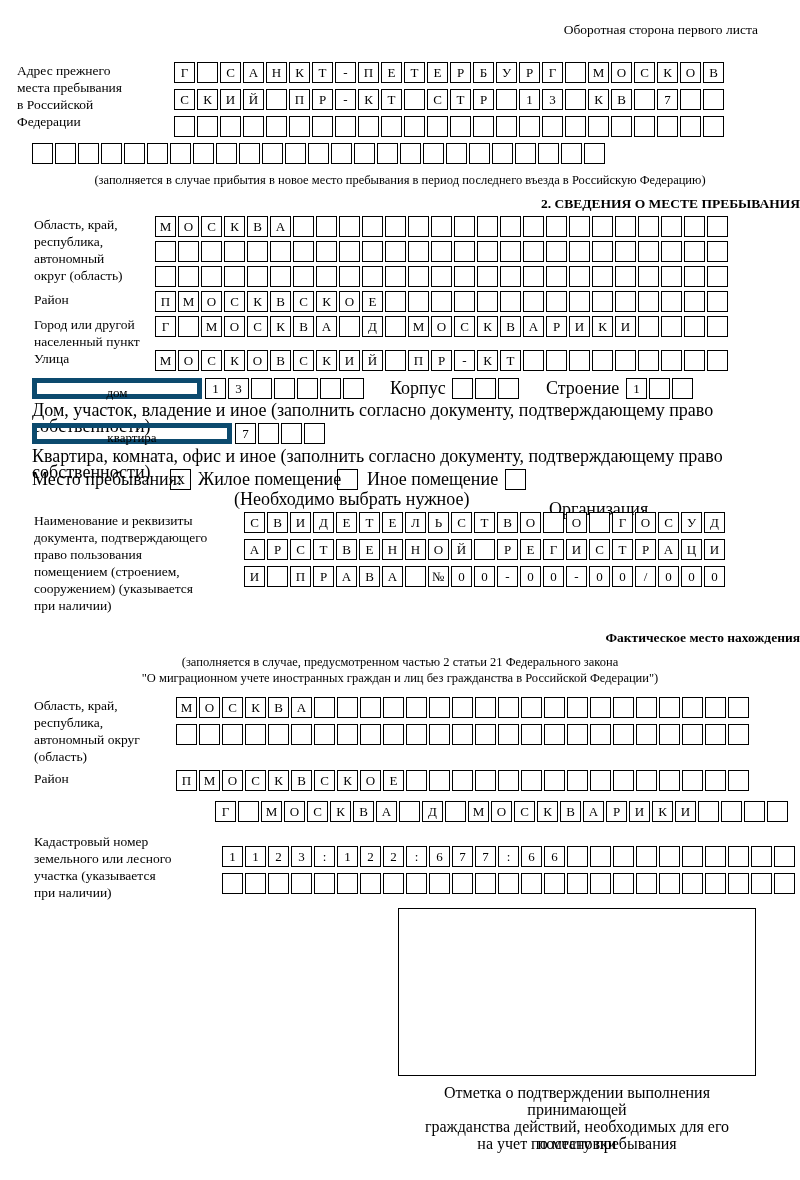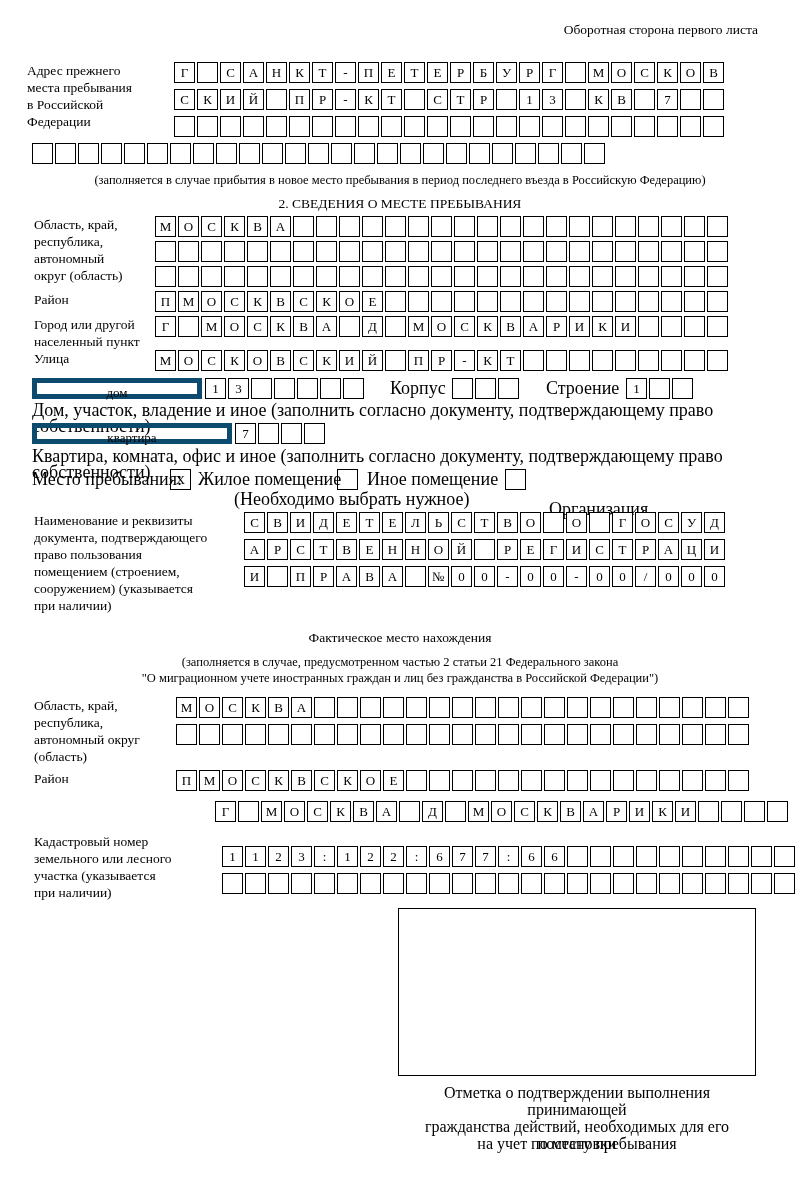--- a/index.html
+++ b/index.html
@@ -32,22 +32,22 @@
   .lbl {
     font-size: 13.5px;
     line-height: 17px;
     white-space: pre-line;
   }
   .lbl-sm { font-size: 18px; line-height: 16px; }
 
   .center-title {
     position: absolute;
     width: 100%;
-    text-align: center;
-    font-weight: normal;
+    text-align: right;
+    font-weight: bold;
     font-size: 13.5px;
   }
   .center-note {
     position: absolute;
     width: 100%;
     text-align: center;
     font-size: 12.5px;
     line-height: 16px;
   }
 
@@ -110,21 +110,21 @@
     line-height: 17px;
   }
 </style>
 </head>
 <body>
 
 <div class="page">
 
   <div class="hdr-right">Оборотная сторона первого листа</div>
 
-  <div class="abs lbl" style="left:27px; top:62px; width:145px;">Адрес прежнего
+  <div class="abs lbl" style="left:17px; top:62px; width:145px;">Адрес прежнего
 места пребывания
 в Российской
 Федерации</div>
 
   <div class="row" id="pa-r0" style="left:174px; top:62px;">
       <div class="cell">Г</div>
       <div class="cell"></div>
       <div class="cell">С</div>
       <div class="cell">А</div>
       <div class="cell">Н</div>

